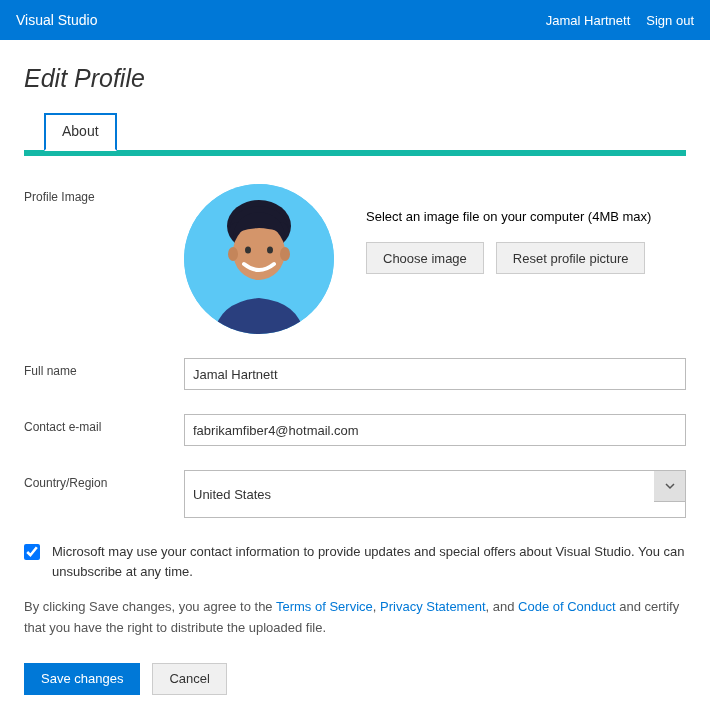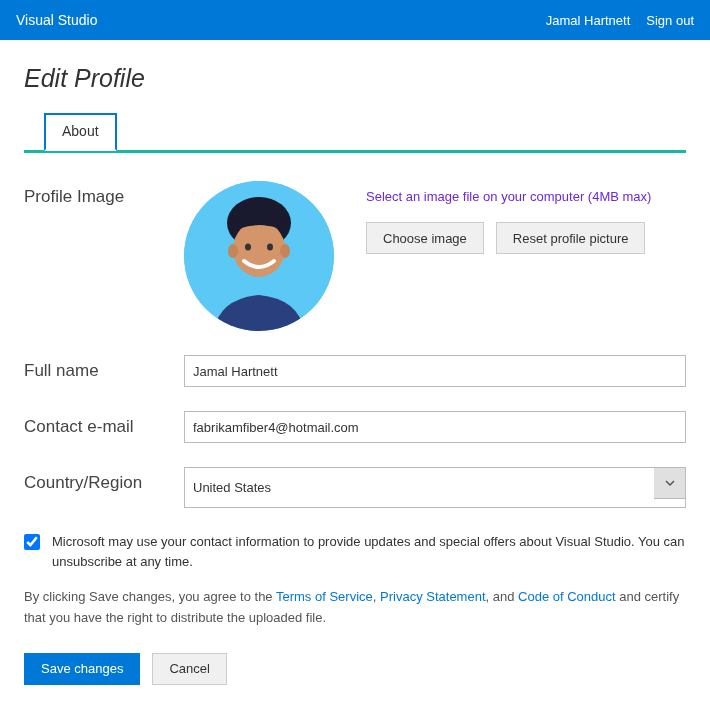--- a/index.html
+++ b/index.html
@@ -18,21 +18,21 @@
     .header-title { font-size: 14px; font-weight: 400; }
     .header-right { display: flex; align-items: center; gap: 16px; font-size: 13px; }
     .header-username { }
     .header-signout { cursor: pointer; text-decoration: none; color: #fff; }
 
     
     .page { padding: 24px 24px 24px 24px; }
     .page-title { font-size: 25px; font-weight: 300; margin-bottom: 20px; color: #333; font-style: italic; }
 
     
-    .tabs { display: flex; border-bottom: 3px solid #14b8a6; margin-bottom: 28px; padding-left: 20px; }
+    .tabs { display: flex; border-bottom: 6px solid #14b8a6; margin-bottom: 28px; padding-left: 20px; }
     .tab {
       padding: 8px 16px 10px 16px;
       cursor: pointer;
       font-size: 14px;
       color: #555;
       border: 1px solid transparent;
       margin-bottom: -1px;
     }
     .tab.active {
       border: 2px solid #0078d7;
@@ -45,21 +45,21 @@
     
     .form-row {
       display: flex;
       align-items: flex-start;
       margin-bottom: 24px;
     }
     .form-label {
       width: 160px;
       min-width: 160px;
       padding-top: 6px;
-      font-size: 17px;
+      font-size: 12px;
       color: #444;
     }
     .form-control { flex: 1; }
 
     
     .profile-image-section {
       display: flex;
       align-items: flex-start;
       gap: 32px;
     }
@@ -70,37 +70,37 @@
       background: #5bc8f5;
       display: flex;
       align-items: flex-end;
       justify-content: center;
       overflow: hidden;
       flex-shrink: 0;
     }
     .avatar-svg { width: 150px; height: 150px; }
 
     .image-actions { display: flex; flex-direction: column; gap: 8px; padding-top: 8px; }
-    .image-hint { font-size: 13px; color: #6d28d9; margin-bottom: 10px; }
+    .image-hint { font-size: 13px; color: #000000; margin-bottom: 10px; margin-top: 17px; }
     .image-buttons { display: flex; gap: 12px; flex-wrap: wrap; }
 
     
     input[type="text"] {
       width: 100%;
       height: 32px;
       border: 1px solid #bbb;
       padding: 4px 8px;
       font-size: 13px;
       color: #333;
       outline: none;
     }
 
     select {
       width: 100%;
-      height: 41px;
+      height: 48px;
       border: 1px solid #bbb;
       padding: 4px 8px;
       font-size: 13px;
       color: #333;
       background: #fff;
       appearance: none;
       -webkit-appearance: none;
       cursor: pointer;
     }
     .select-wrapper {

